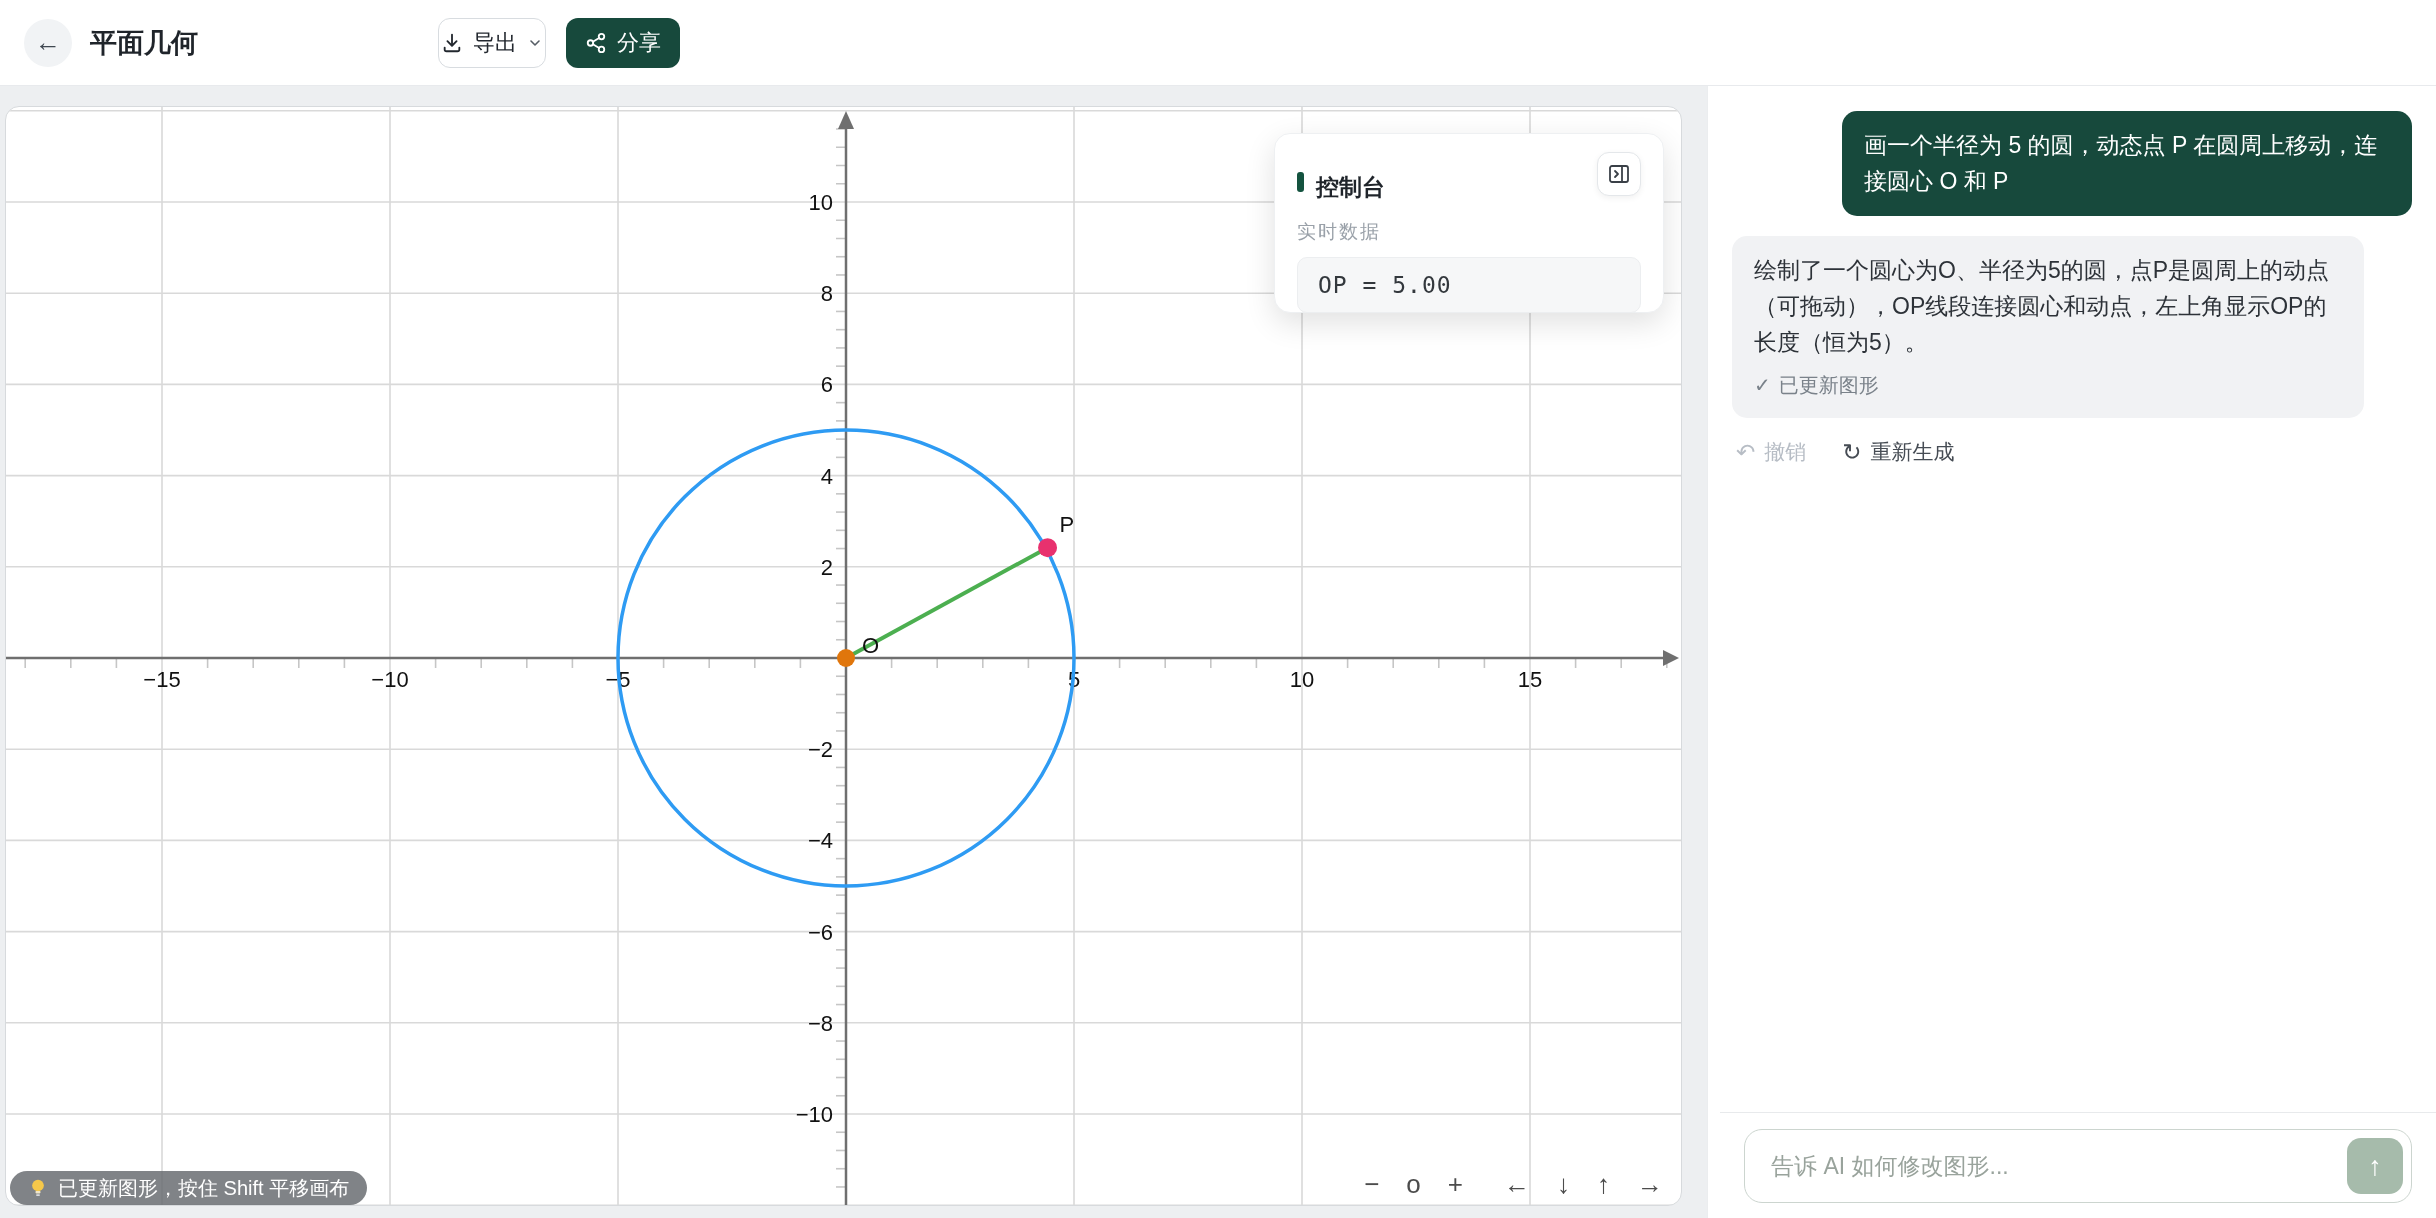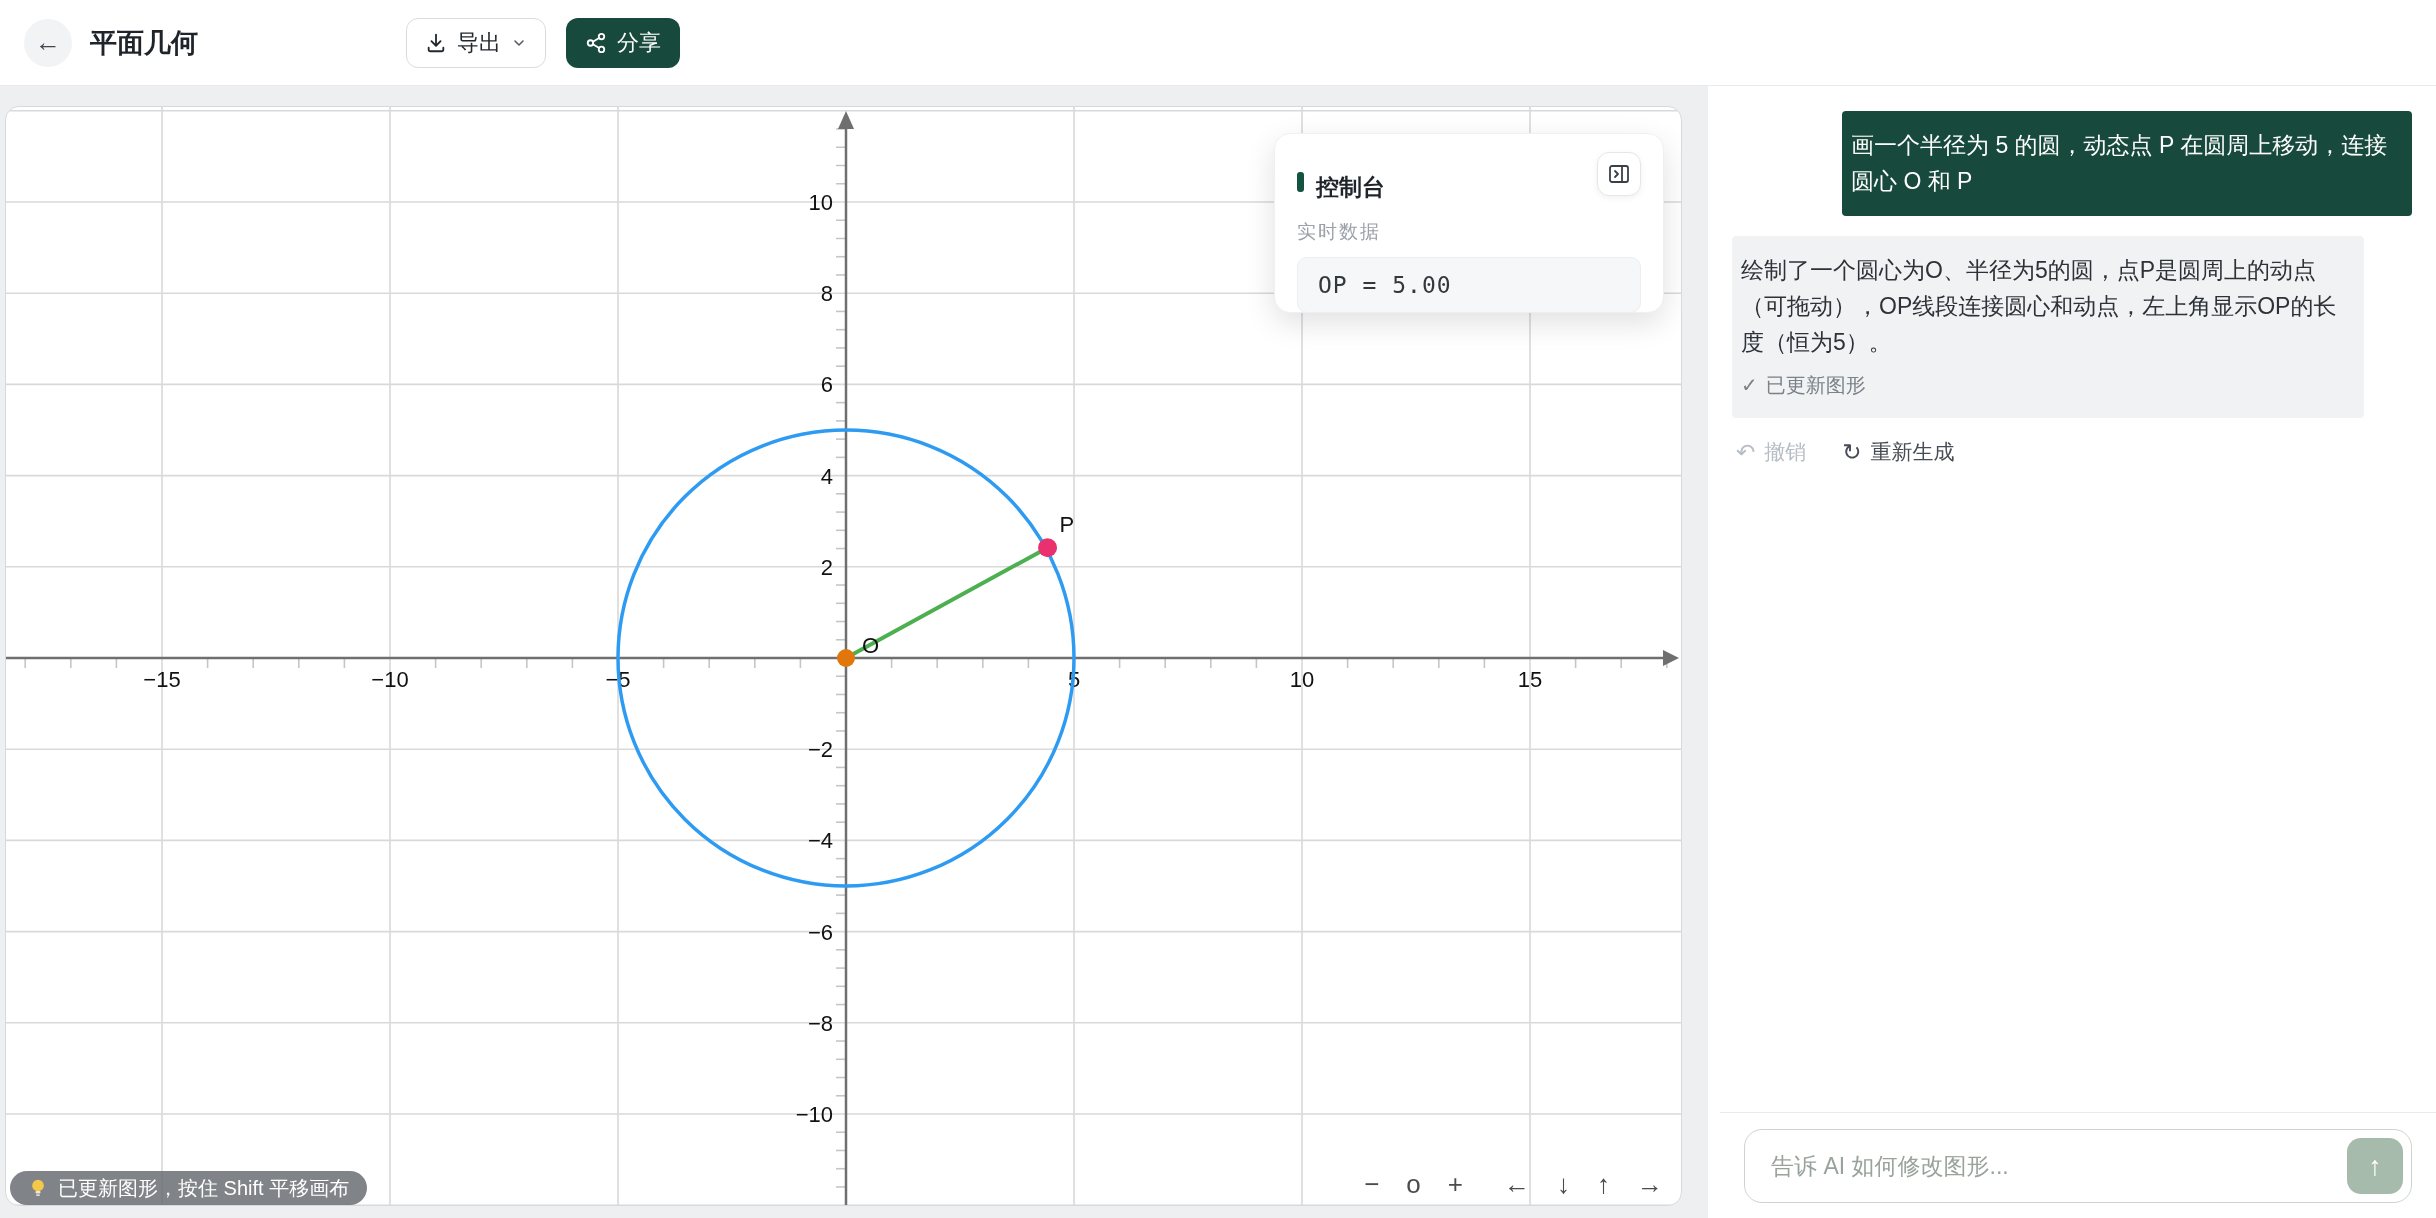--- a/index.html
+++ b/index.html
@@ -8,21 +8,21 @@
   .app { position:relative; width:2436px; height:1218px; }
 
   
   .header { position:absolute; left:0; top:0; width:2436px; height:86px; background:#fff;
             border-bottom:1px solid #e8eaed; display:flex; align-items:center; padding:0 24px; z-index:30; }
   .back-btn { width:48px; height:48px; border-radius:50%; background:#f1f3f5; border:none;
               display:flex; align-items:center; justify-content:center; font-size:26px; color:#3f4750; cursor:pointer; }
   .page-title { font-size:27px; font-weight:700; color:#1f242a; margin-left:18px; }
   .header-actions { margin-left:auto; display:flex; gap:20px; align-items:center; margin-right:1732px; }
   .btn { display:flex; align-items:center; gap:10px; height:50px; border-radius:12px; font-size:22px; cursor:pointer; }
-  .btn-export { background:#fff; border:1px solid #d8dce0; color:#22272e; padding:0 18px; }
+  .btn-export { background:#fff; border:1px solid #d8dce0; color:#22272e; padding:0 2px; }
   .btn-share { background:#17493c; border:none; color:#fff; padding:0 19px;align-items:center; }
   .icon { display:inline-flex; align-items:center; justify-content:center; }
 
   
   .canvas { position:absolute; left:5px; top:106px; width:1677px; height:1100px; background:#fff;
             border:1px solid #d7dadd; border-radius:14px; overflow:hidden; z-index:10; }
   .canvas svg.plot { position:absolute; left:0; top:0; }
 
   .console-card { position:absolute; left:1268px; top:26px; width:390px; height:180px; background:#fff;
                   border:1px solid #eef0f2; border-radius:16px; box-shadow:0 10px 30px rgba(0,0,0,.12);
@@ -43,21 +43,21 @@
           color:#fff; font-size:20px; z-index:6; white-space:nowrap; }
   .navbar { position:absolute; right:18px; bottom:8px; display:flex; align-items:center; gap:27px;
             color:#4c4c4c; font-size:26px; z-index:6; }
   .navbar span { cursor:pointer; line-height:1; }
   .navbar .pan-first { margin-left:14px; }
 
   
   .chat { position:absolute; left:1707px; top:86px; width:729px; height:1132px; background:#fff;
           border-left:1px solid #ebedef; z-index:20; }
   .messages { position:absolute; left:0; top:0; right:0; bottom:106px; padding:25px 24px; overflow:hidden; }
-  .bubble { border-radius:4px; padding:17px 9px; font-size:23px; line-height:1.55; }
+  .bubble { border-radius:15px; padding:17px 22px; font-size:23px; line-height:1.55; }
   .bubble-user { background:#17493c; color:#fff; margin-left:110px; }
   .bubble-ai { background:#f1f2f4; color:#2d3238; margin-right:48px; margin-top:20px; }
   .status-line { display:flex; align-items:center; gap:8px; margin-top:10px; font-size:20px; color:#7a828a; }
   .actions { display:flex; align-items:center; gap:36px; margin-top:20px; padding-left:4px; }
   .action-btn { display:flex; align-items:center; gap:9px; background:none; border:none; font-size:21px; cursor:pointer; }
   .action-btn .glyph { font-size:23px; }
   .undo { color:#b7bdc5; }
   .regen { color:#464c54; }
 
   .input-bar { position:absolute; left:12px; right:0; bottom:0; height:106px; background:#fff;

